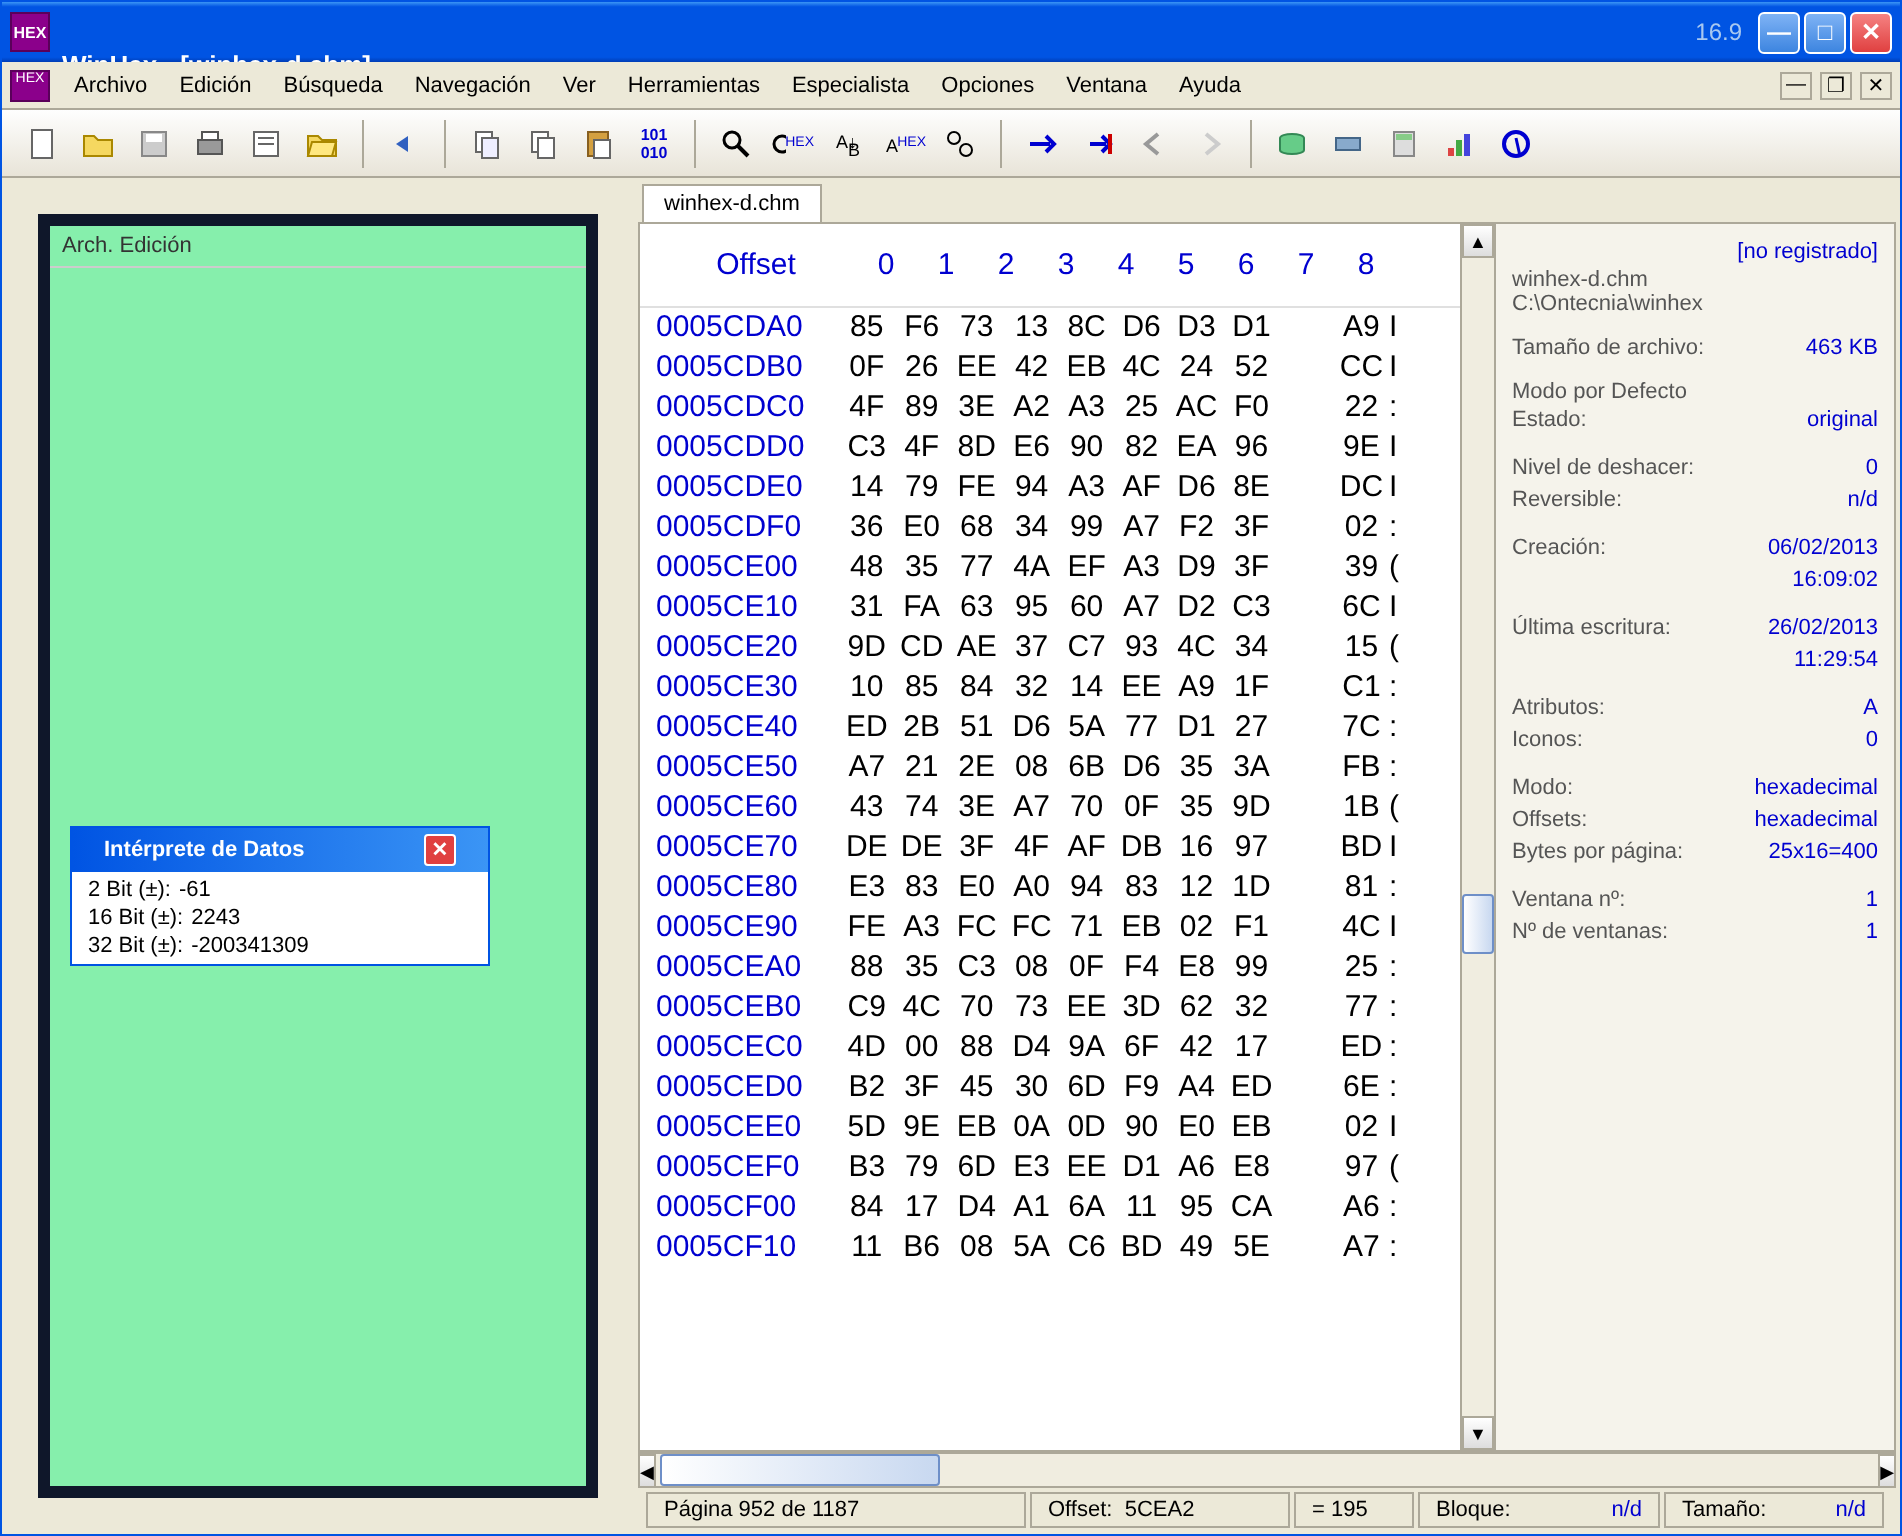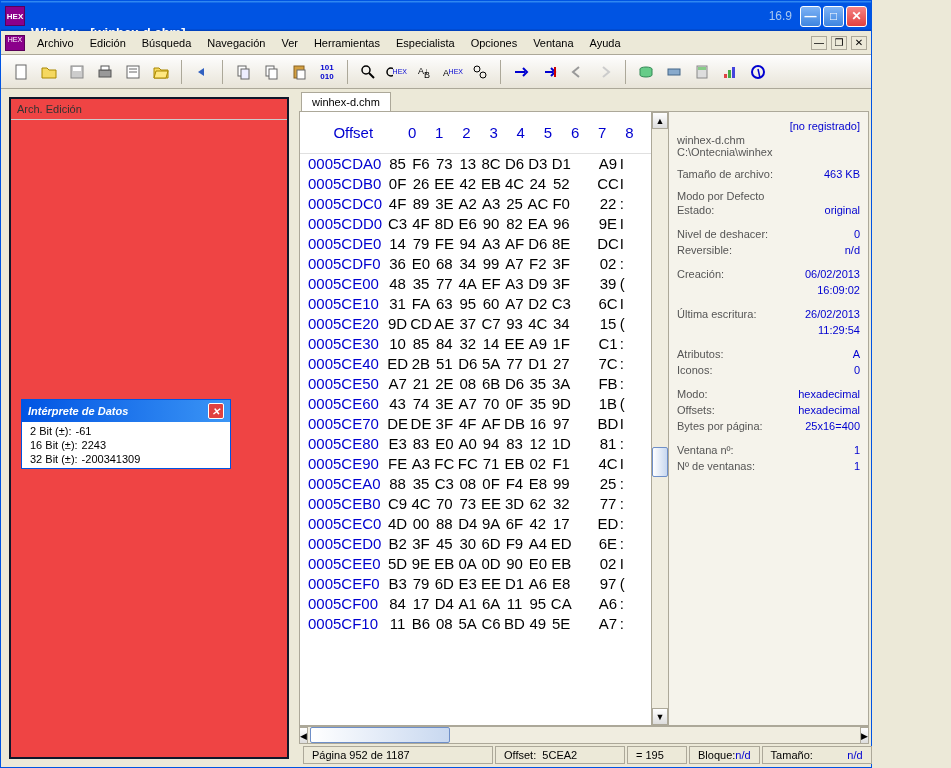--- a/index.html
+++ b/index.html
@@ -1,37 +1,37 @@
 <!DOCTYPE html>
 <html><head>
 <meta charset="utf-8">
 <style>
 * { box-sizing: border-box; margin: 0; padding: 0; font-family: Tahoma, sans-serif; }
 body { background: #ece9d8; font-size: 11px; overflow: hidden; }
-.window { width: 872px; height: 768px; border: 1px solid #0054e3; background: #ece9d8; display: flex; flex-direction: column; }
+.window { width: 951px; height: 768px; border: 1px solid #0054e3; background: #ece9d8; display: flex; flex-direction: column; }
 .titlebar { height: 30px; background: linear-gradient(to bottom, #3b95f5 0%, #0054e3 8%, #0054e3 92%, #003db5 100%); display: flex; align-items: center; padding: 0 4px; color: white; font-weight: bold; }
 .title-icon { width: 20px; height: 20px; background: #8b008b; margin-right: 6px; display: flex; align-items: center; justify-content: center; font-size: 8px; color: white; border: 1px solid #5a005a; }
 .title-text { flex: 1; font-size: 13px; margin-top: 32px; }
 .version { color: #a8c8f0; font-size: 12px; margin-right: 8px; font-weight: normal; }
 .win-buttons { display: flex; gap: 2px; }
 .win-btn { width: 21px; height: 21px; background: linear-gradient(to bottom, #7fb3f5, #3d85e0); border: 1px solid white; border-radius: 3px; display: flex; align-items: center; justify-content: center; color: white; font-weight: bold; font-size: 12px; cursor: pointer; }
 .win-btn.close { background: linear-gradient(to bottom, #f58282, #e04040); }
 .menubar { height: 24px; background: #ece9d8; display: flex; align-items: center; padding: 0 4px; border-bottom: 1px solid #aca899; }
 .menu-icon { width: 20px; height: 16px; background: #8b008b; margin-right: 4px; font-size: 7px; color: white; text-align: center; border: 1px solid #5a005a; }
 .menu-item { padding: 2px 8px; cursor: pointer; }
 .mdi-controls { margin-left: auto; display: flex; gap: 4px; }
 .mdi-btn { width: 16px; height: 14px; border: 1px solid #aca899; background: #ece9d8; display: flex; align-items: center; justify-content: center; font-size: 10px; cursor: pointer; }
 .toolbar { height: 34px; background: linear-gradient(to bottom, #fefefe, #e8e4d8); border-bottom: 1px solid #aca899; display: flex; align-items: center; padding: 0 8px; gap: 4px; }
 .tool-btn { width: 24px; height: 24px; display: flex; align-items: center; justify-content: center; cursor: pointer; border: 1px solid transparent; }
 .tool-sep { width: 1px; height: 24px; background: #aca899; margin: 0 4px; }
 .content { flex: 1; display: flex; min-height: 0; }
-.left-pane { width: 280px; background: #ef4444; border: 2px solid #0f172a; margin: 8px; display: flex; flex-direction: column; position: relative; }
+.left-pane { width: 280px; background: #86efac; border: 6px solid #0f172a; margin: 18px; display: flex; flex-direction: column; position: relative; }
 .left-header { padding: 4px 6px; border-bottom: 1px solid #cccccc; }
 .interp-panel { position: absolute; left: 10px; top: 300px; width: 210px; background: #ece9d8; border: 1px solid #0054e3; }
-.interp-title { background: linear-gradient(to right, #0054e3, #3b95f5); color: white; padding: 3px 6px; font-weight: bold; display: flex; align-items: center; font-style: italic; }
+.interp-title { background: linear-gradient(to right, #0054e3, #3b95f5); color: white; padding: 3px 16px; font-weight: bold; display: flex; align-items: center; }
 .interp-close { margin-left: auto; width: 16px; height: 16px; background: #e04040; color: white; display: flex; align-items: center; justify-content: center; font-size: 10px; cursor: pointer; border: 1px solid white; border-radius: 2px; }
 .interp-body { background: white; padding: 2px; }
 .interp-row { padding: 1px 6px; display: flex; font-family: 'MS Sans Serif', sans-serif; font-size: 11px; }
 .interp-label { flex: 0 0 auto; }
 .interp-val { margin-left: 4px; }
 .main-pane { flex: 1; display: flex; flex-direction: column; min-width: 0; }
 .tab-row { height: 22px; display: flex; align-items: flex-end; padding-left: 4px; }
 .tab { background: white; border: 1px solid #aca899; border-bottom: none; padding: 3px 10px; font-size: 11px; }
 .hex-area { flex: 1; background: white; border: 1px solid #aca899; display: flex; min-height: 0; margin: 0 2px; }
 .hex-table { flex: 1; overflow: hidden; font-family: 'Courier New', monospace; font-size: 15px; }

